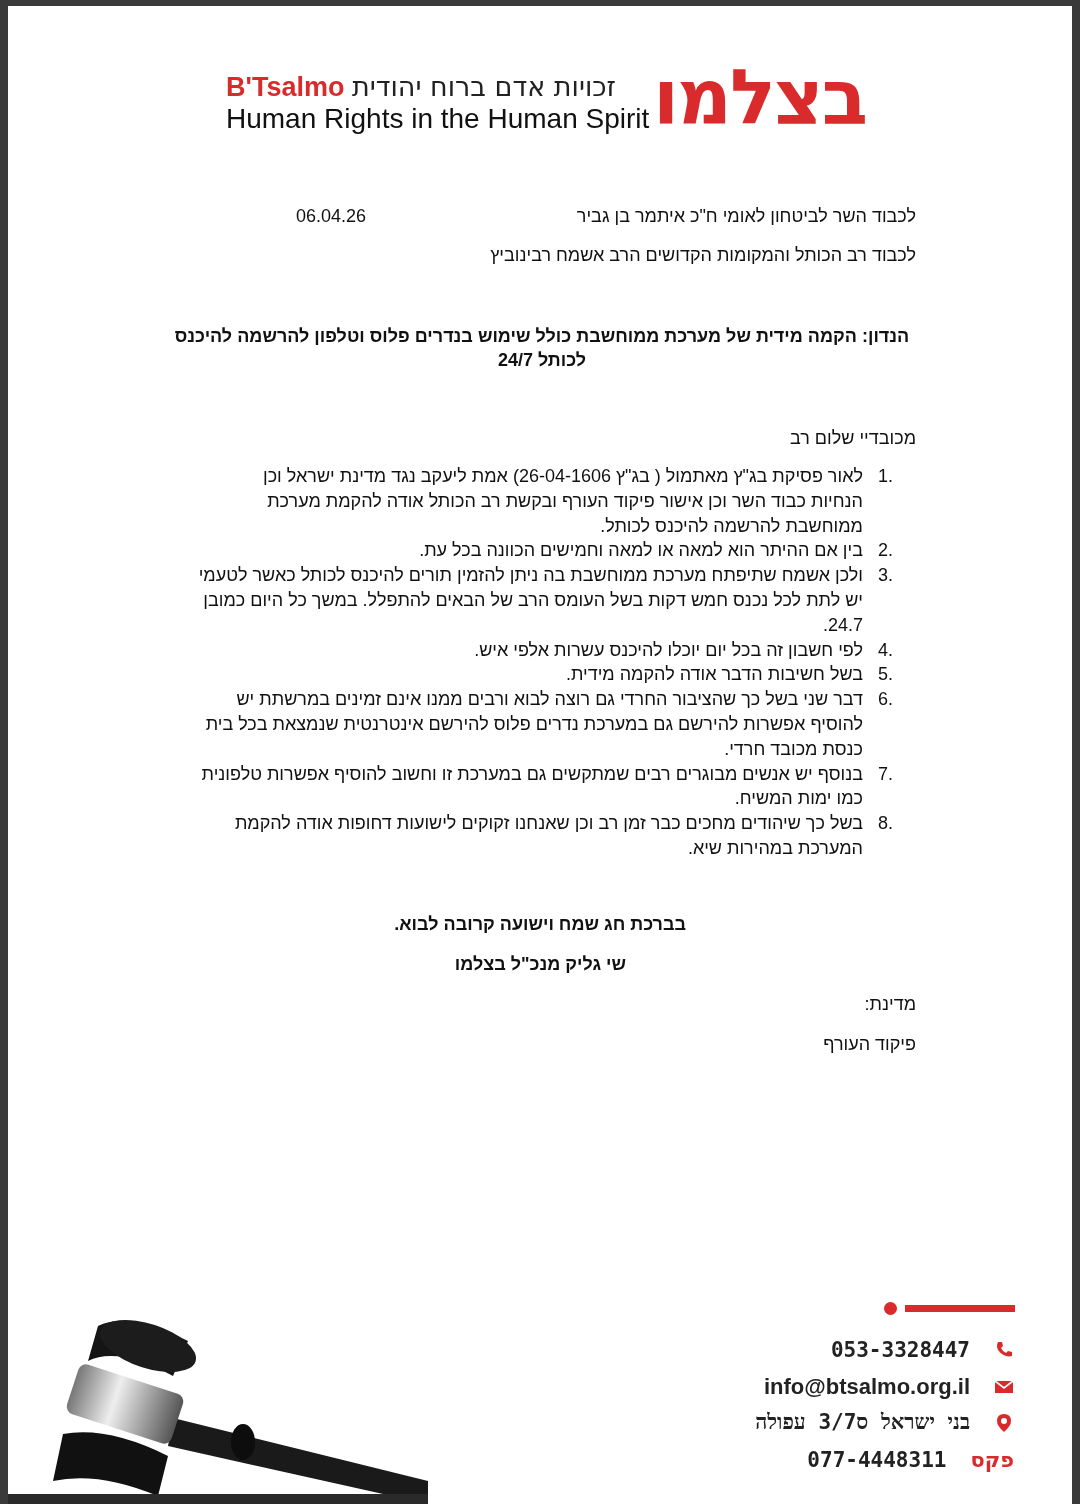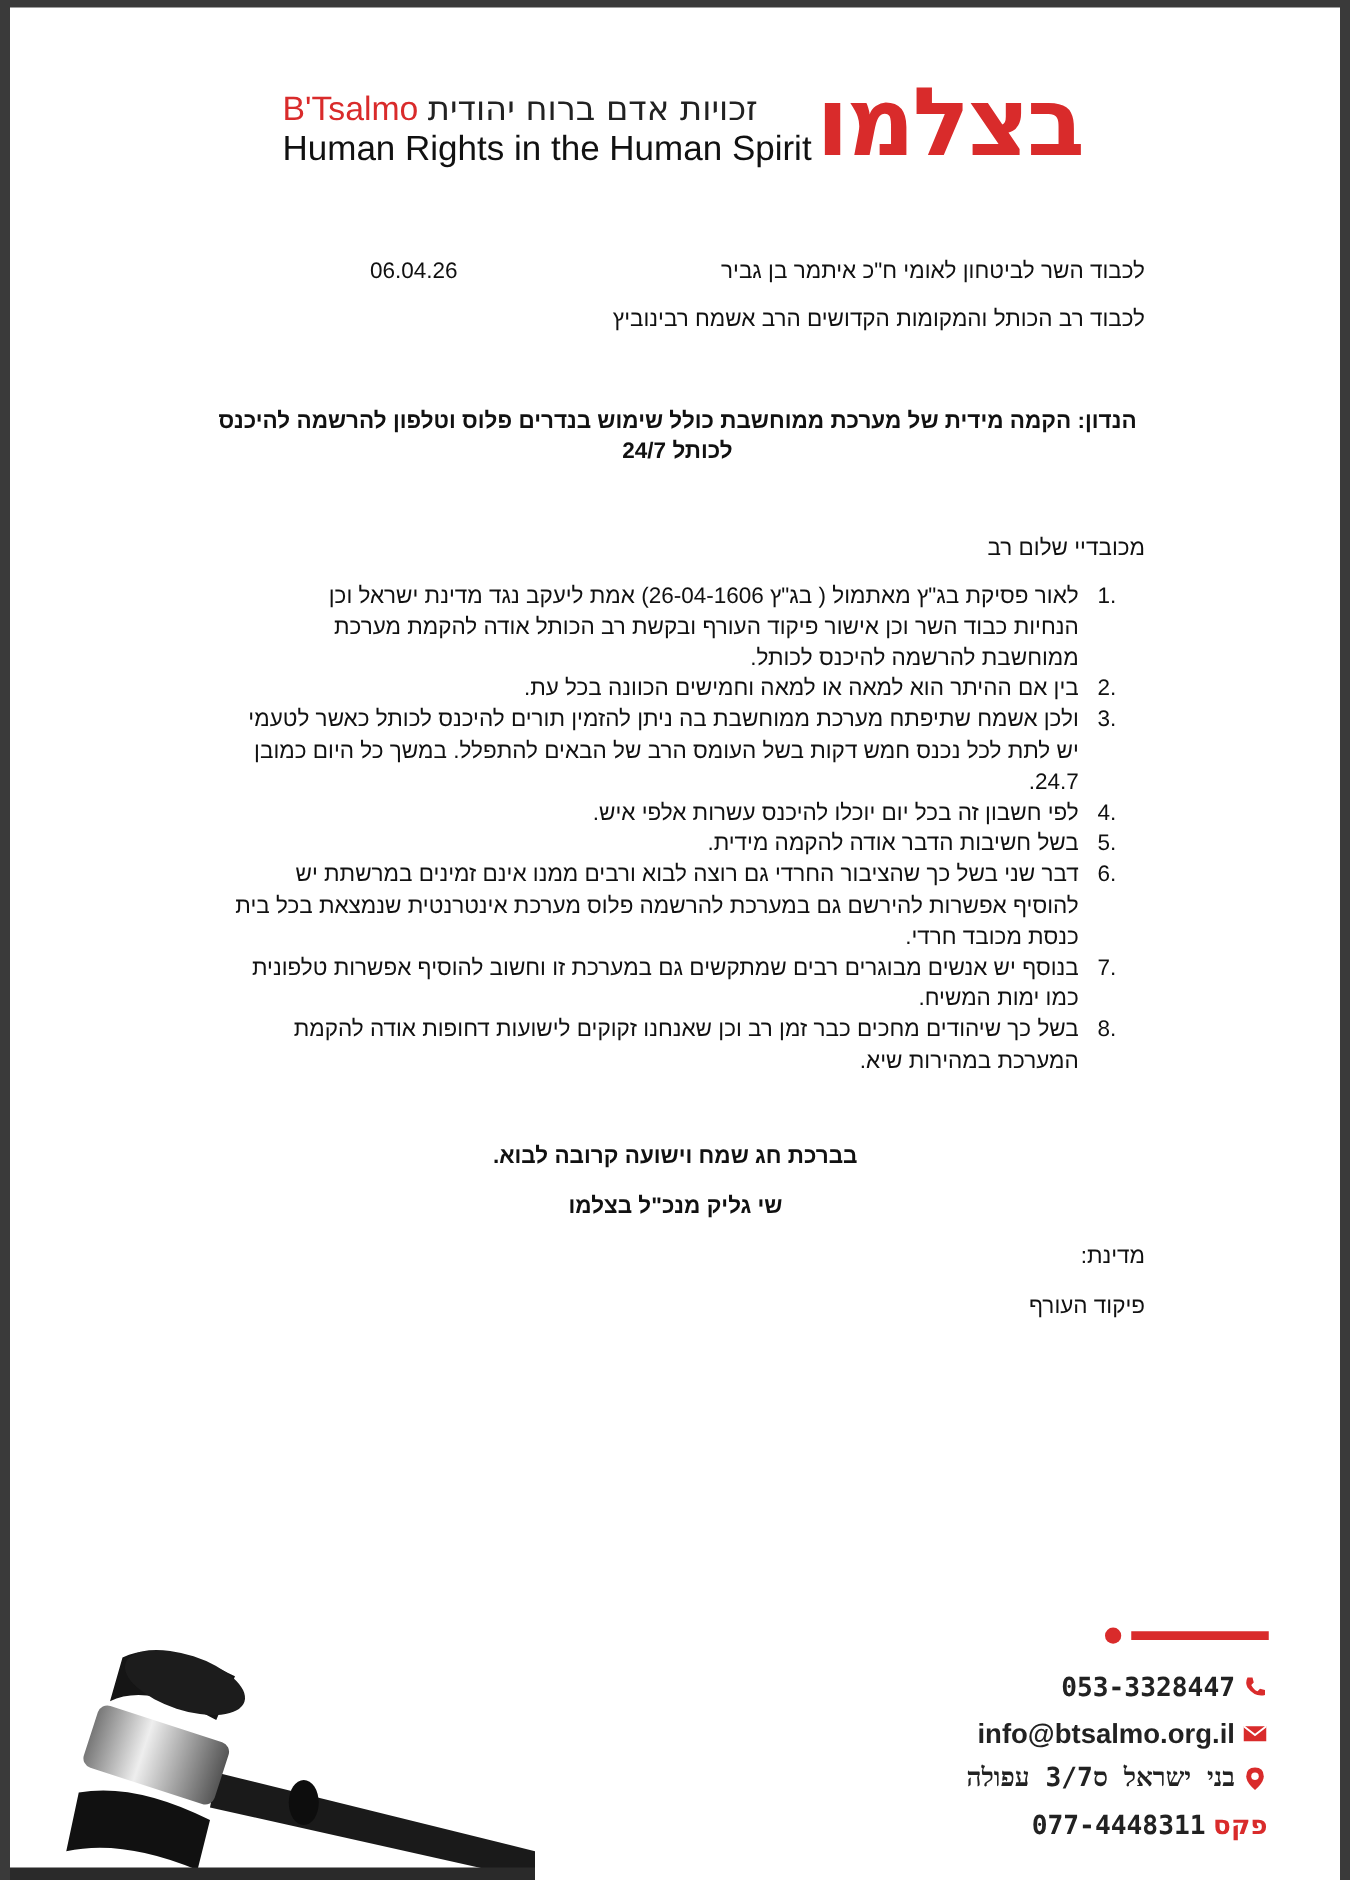--- a/index.html
+++ b/index.html
@@ -18,21 +18,21 @@
   .logo-he {
     position: absolute; right: 10px; top: 0px;
     font-family: "DejaVu Sans", sans-serif; font-weight: 900;
     font-size: 76px; line-height: 80px; color: #d92b2b; letter-spacing: -2px;
     direction: rtl;
   }
   .logo-sub1 {
     position: absolute; left: 0; top: 14px; font-size: 27px; line-height: 30px;
     white-space: nowrap; direction: ltr;
   }
-  .logo-sub1 .brand-en { color: #d92b2b; font-weight: normal; }
+  .logo-sub1 .brand-en { color: #d92b2b; font-weight: bold; }
   .logo-sub1 .brand-he { color: #222; font-family: "DejaVu Sans", sans-serif; }
   .logo-sub2 {
     position: absolute; left: 0; top: 46px; font-size: 28px; line-height: 30px;
     color: #111; white-space: nowrap;
   }
   
   .rtl { direction: rtl; text-align: right; }
   .line { position: absolute; font-size: 18px; line-height: 24px; white-space: nowrap; }
   .date { position: absolute; left: 288px; top: 200px; font-size: 18px; }
   .subject {
@@ -47,21 +47,21 @@
   }
   ol.items li { position: relative; padding-right: 30px; text-align: right; }
   ol.items li .num { position: absolute; right: 0; top: 0; direction: ltr; }
   .closing { position: absolute; font-size: 18px; font-weight: bold; direction: rtl; white-space: nowrap; }
   
   .accent-dot { position: absolute; left: 876px; top: 1296px; width: 13px; height: 13px; border-radius: 50%; background: #d92b2b; }
   .accent-bar { position: absolute; left: 897px; top: 1299px; width: 110px; height: 7px; background: #d92b2b; }
   .contact {
     position: absolute; right: 58px; font-family: "DejaVu Sans Mono", monospace;
     font-size: 21px; font-weight: bold; color: #222; white-space: nowrap;
-    display: flex; align-items: center; gap: 6px; direction: ltr;
+    display: flex; align-items: center; gap: 24px; direction: ltr;
   }
   .contact .ico { width: 20px; height: 20px; display: inline-block; }
   .contact .mail { font-family: "Liberation Sans", sans-serif; font-weight: bold; font-size: 22px; }
   .fax-label { color: #d92b2b; font-family: "DejaVu Sans", sans-serif; font-weight: bold; }
   .gavel { position: absolute; left: 0; top: 1300px; width: 420px; height: 198px; }
 </style>
 </head>
 <body>
 
 <div class="page">
@@ -107,21 +107,21 @@
         <span class="num">4.</span>
         <div>לפי חשבון זה בכל יום יוכלו להיכנס עשרות אלפי איש.</div>
       </li>
     <li>
         <span class="num">5.</span>
         <div>בשל חשיבות הדבר אודה להקמה מידית.</div>
       </li>
     <li>
         <span class="num">6.</span>
         <div>דבר שני בשל כך שהציבור החרדי גם רוצה לבוא ורבים ממנו אינם זמינים במרשתת יש</div>
-        <div>להוסיף אפשרות להירשם גם במערכת להרשמה פלוס מערכת אינטרנטית שנמצאת בכל בית</div>
+        <div>להוסיף אפשרות להירשם גם במערכת נדרים פלוס להירשם אינטרנטית שנמצאת בכל בית</div>
         <div>כנסת מכובד חרדי.</div>
       </li>
     <li>
         <span class="num">7.</span>
         <div>בנוסף יש אנשים מבוגרים רבים שמתקשים גם במערכת זו וחשוב להוסיף אפשרות טלפונית</div>
         <div>כמו ימות המשיח.</div>
       </li>
     <li>
         <span class="num">8.</span>
         <div>בשל כך שיהודים מחכים כבר זמן רב וכן שאנחנו זקוקים לישועות דחופות אודה להקמת</div>

